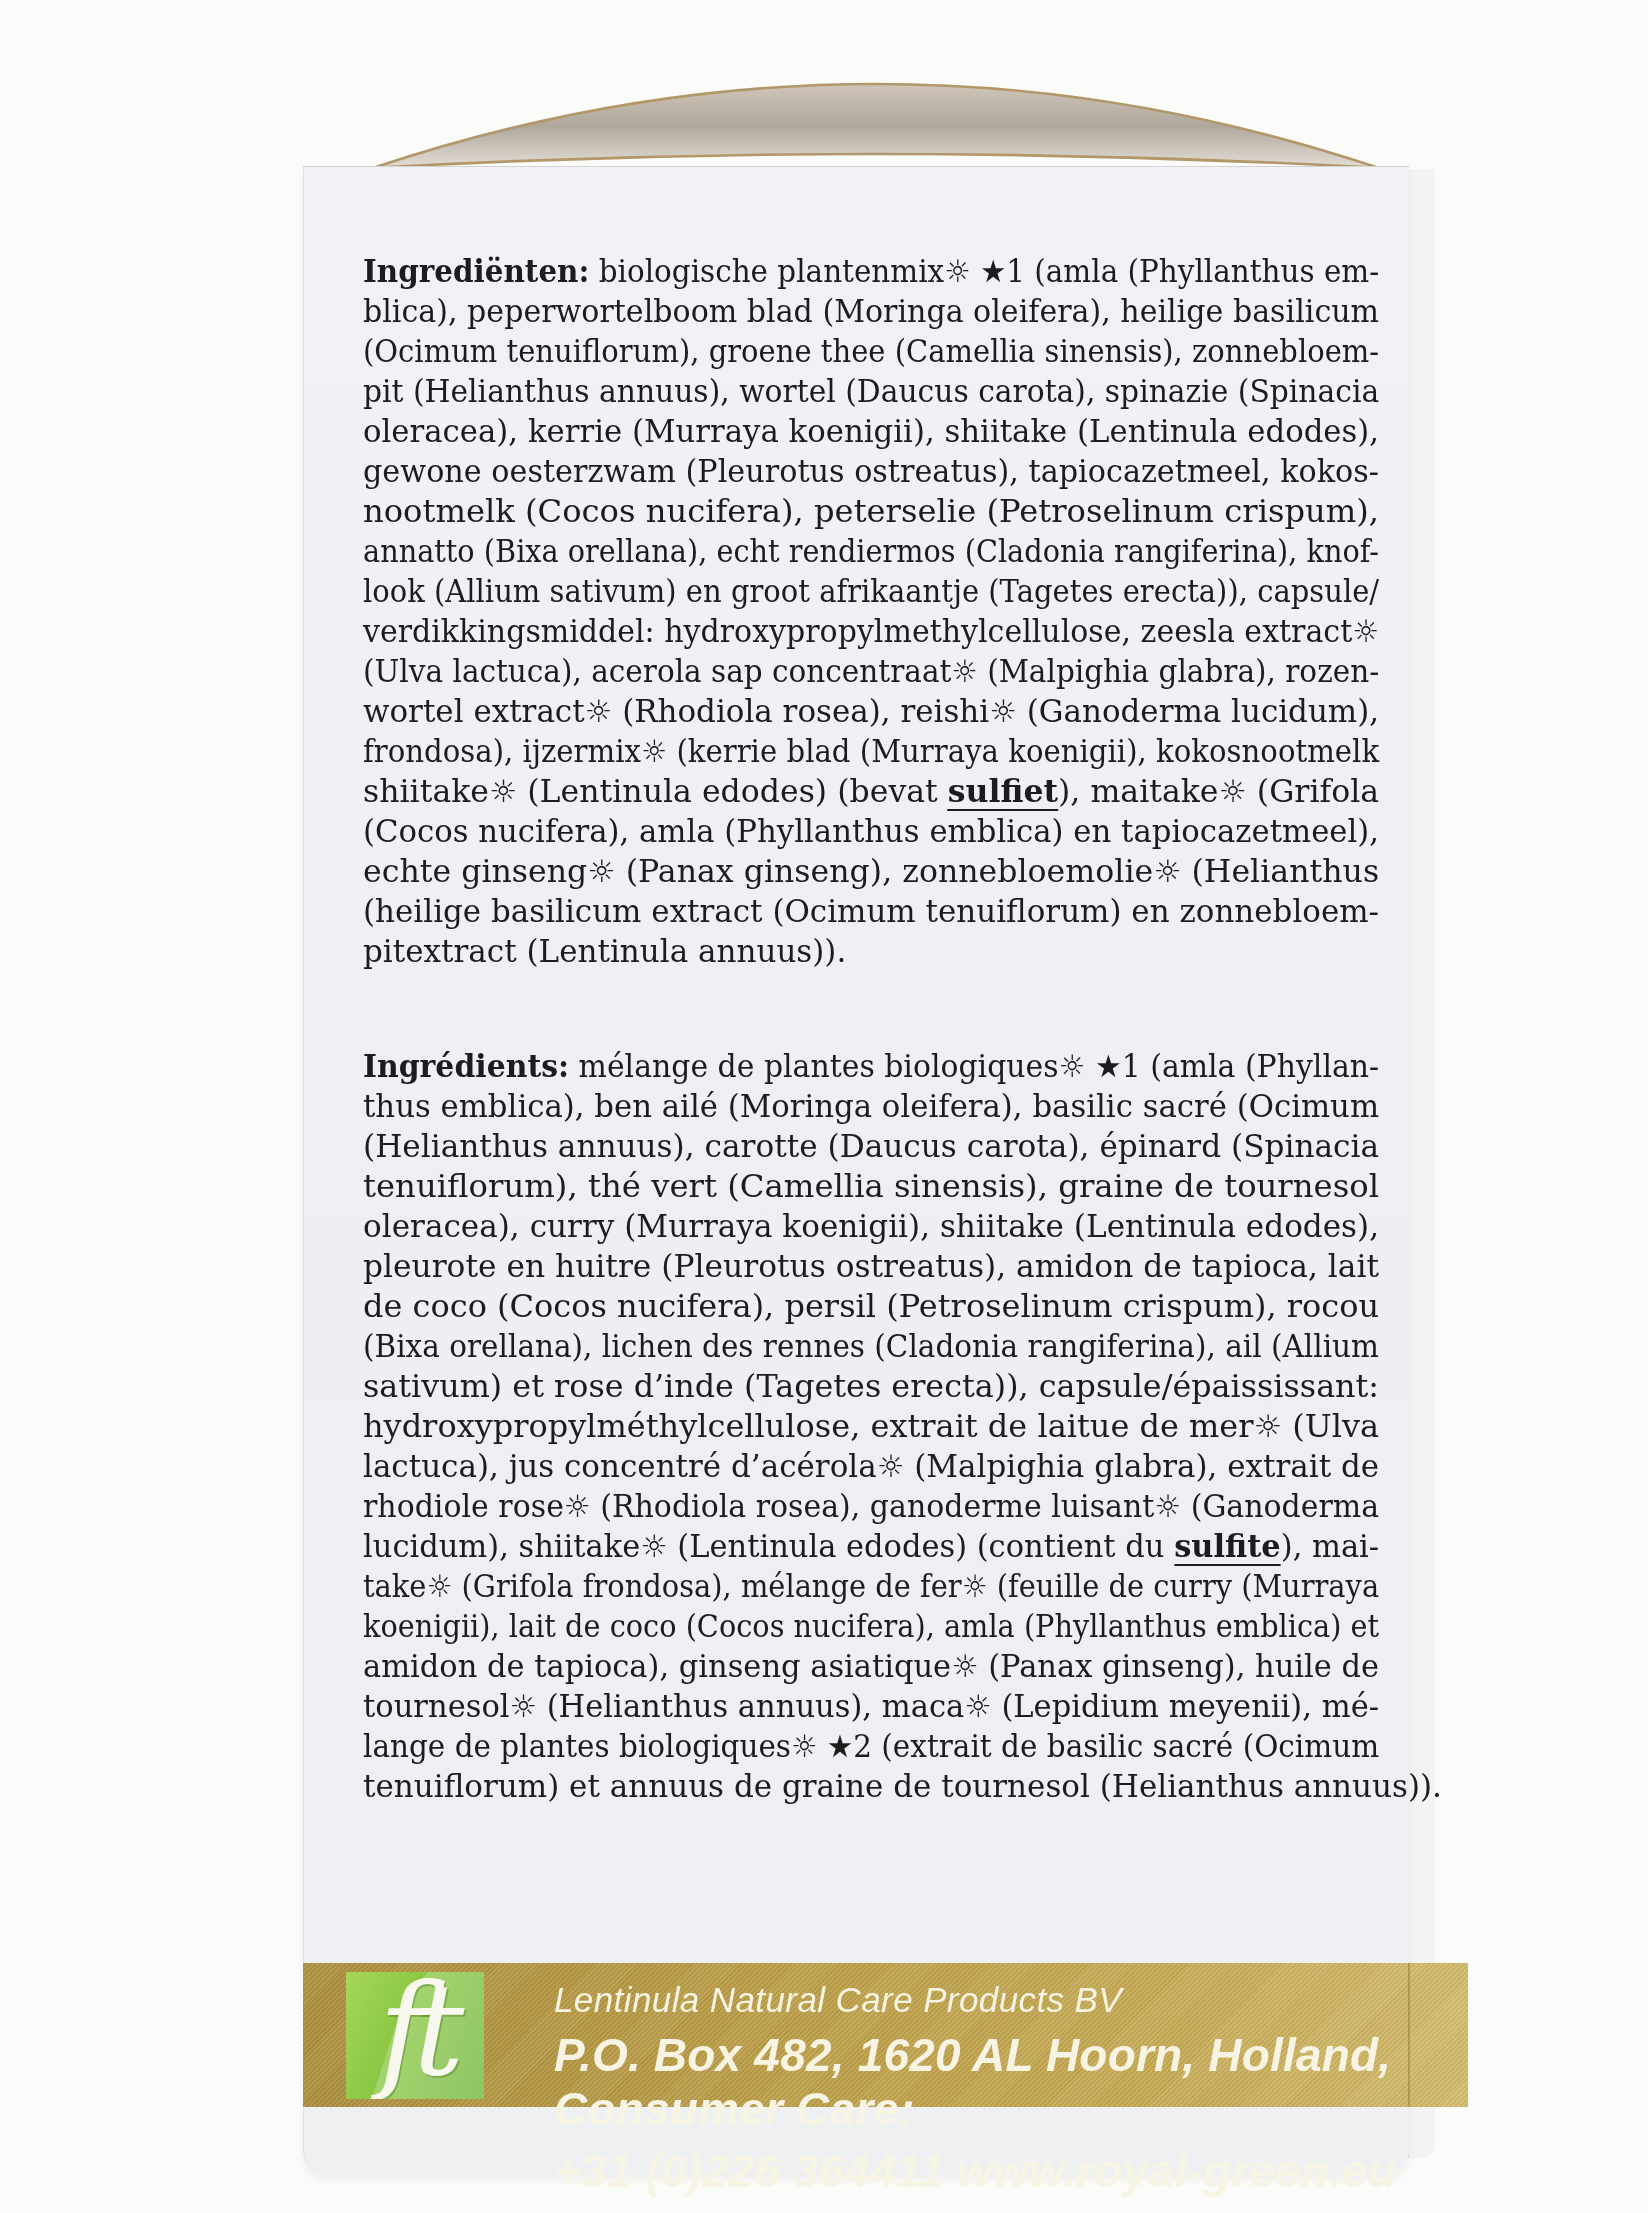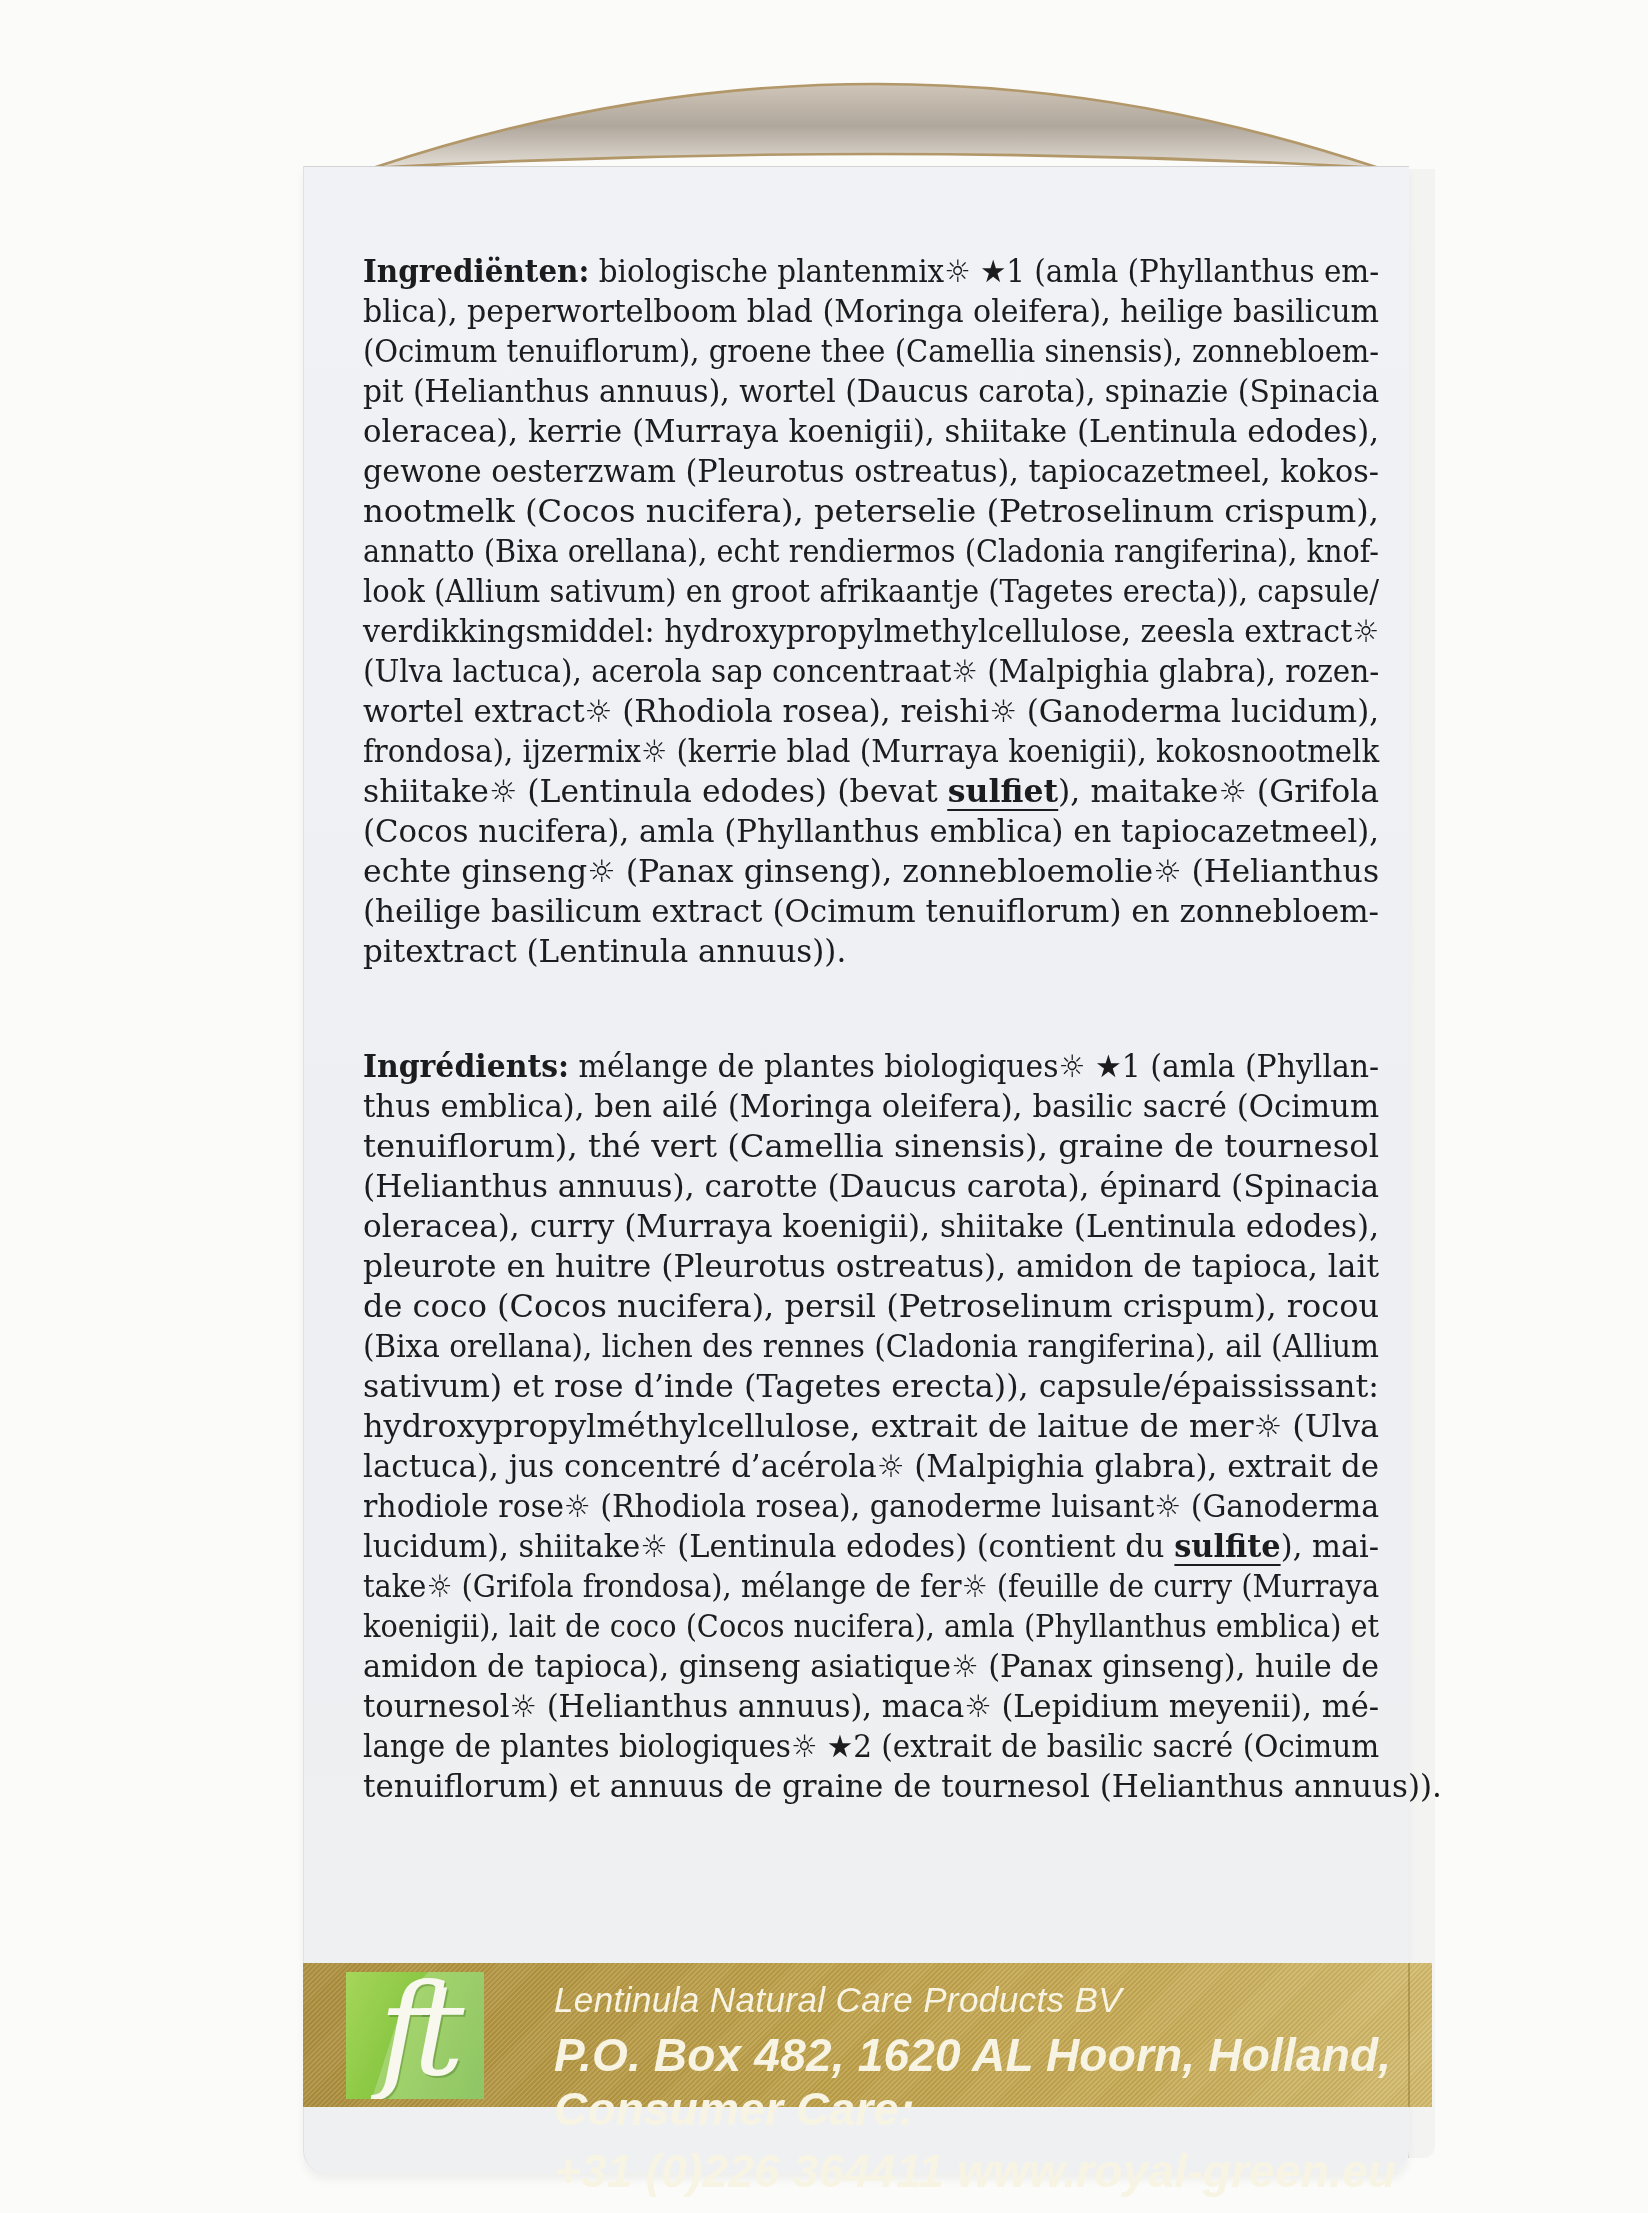--- a/index.html
+++ b/index.html
@@ -38,20 +38,21 @@
   .line{height:40px;white-space:nowrap;}
   .line .ln{display:inline-block;transform-origin:0 50%;}
   .line strong{font-weight:bold;}
   .line strong.u{border-bottom:2.6px solid currentColor;padding-bottom:0px;}
   
   .band{
     position:absolute;left:303px;top:1963px;width:1129px;height:144px;z-index:3;
     background:
       repeating-linear-gradient(135deg,rgba(255,255,255,0.10) 0 1.7px,rgba(90,60,0,0.07) 1.7px 3.5px),
       linear-gradient(90deg,#ac8f3e 0%,#bda04a 45%,#c6ab57 75%,#d2bb6f 100%);
+    padding-left: 36px;
   }
   .band .fold-line{
     position:absolute;left:1105px;top:0;width:1.7px;height:144px;
     background:rgba(120,95,30,0.35);
   }
   .logo{
     position:absolute;left:43px;top:8.6px;width:138px;height:127px;
     background:
       linear-gradient(115deg,#a6d65a 0%,#8bc844 40%,#6fb53a 100%);
     overflow:hidden;
@@ -114,22 +115,22 @@
         <div class="line"><span class="ln" style="transform: scaleX(0.9409);">frondosa), ijzermix☼ (kerrie blad (Murraya koenigii), kokosnootmelk</span></div>
         <div class="line"><span class="ln" style="transform: scaleX(1.0179);">shiitake☼ (Lentinula edodes) (bevat <strong class="u">sulfiet</strong>), maitake☼ (Grifola</span></div>
         <div class="line"><span class="ln" style="transform: scaleX(0.9913);">(Cocos nucifera), amla (Phyllanthus emblica) en tapiocazetmeel),</span></div>
         <div class="line"><span class="ln" style="transform: scaleX(1.019);">echte ginseng☼ (Panax ginseng), zonnebloemolie☼ (Helianthus</span></div>
         <div class="line"><span class="ln" style="transform: scaleX(0.9985);">(heilige basilicum extract (Ocimum tenuiflorum) en zonnebloem-</span></div>
         <div class="line last"><span class="ln">pitextract (Lentinula annuus)).</span></div>
       </div>
     <div class="para">
         <div class="line"><span class="ln" style="transform: scaleX(0.9643);"><strong>Ingrédients:</strong> mélange de plantes biologiques☼ ★1 (amla (Phyllan-</span></div>
         <div class="line"><span class="ln" style="transform: scaleX(0.9919);">thus emblica), ben ailé (Moringa oleifera), basilic sacré (Ocimum</span></div>
+        <div class="line"><span class="ln" style="transform: scaleX(1.0047);">(Helianthus annuus), carotte (Daucus carota), épinard (Spinacia</span></div>
         <div class="line"><span class="ln" style="transform: scaleX(1.0418);">tenuiflorum), thé vert (Camellia sinensis), graine de tournesol</span></div>
-        <div class="line"><span class="ln" style="transform: scaleX(1.0047);">(Helianthus annuus), carotte (Daucus carota), épinard (Spinacia</span></div>
         <div class="line"><span class="ln" style="transform: scaleX(1.0025);">oleracea), curry (Murraya koenigii), shiitake (Lentinula edodes),</span></div>
         <div class="line"><span class="ln" style="transform: scaleX(1.0088);">pleurote en huitre (Pleurotus ostreatus), amidon de tapioca, lait</span></div>
         <div class="line"><span class="ln" style="transform: scaleX(1.0321);">de coco (Cocos nucifera), persil (Petroselinum crispum), rocou</span></div>
         <div class="line"><span class="ln" style="transform: scaleX(0.9514);">(Bixa orellana), lichen des rennes (Cladonia rangiferina), ail (Allium</span></div>
         <div class="line"><span class="ln" style="transform: scaleX(1.0258);">sativum) et rose d’inde (Tagetes erecta)), capsule/épaississant:</span></div>
         <div class="line"><span class="ln" style="transform: scaleX(1.0314);">hydroxypropylméthylcellulose, extrait de laitue de mer☼ (Ulva</span></div>
         <div class="line"><span class="ln" style="transform: scaleX(0.9992);">lactuca), jus concentré d’acérola☼ (Malpighia glabra), extrait de</span></div>
         <div class="line"><span class="ln" style="transform: scaleX(0.967);">rhodiole rose☼ (Rhodiola rosea), ganoderme luisant☼ (Ganoderma</span></div>
         <div class="line"><span class="ln" style="transform: scaleX(0.9835);">lucidum), shiitake☼ (Lentinula edodes) (contient du <strong class="u">sulfite</strong>), mai-</span></div>
         <div class="line"><span class="ln" style="transform: scaleX(0.9323);">take☼ (Grifola frondosa), mélange de fer☼ (feuille de curry (Murraya</span></div>

